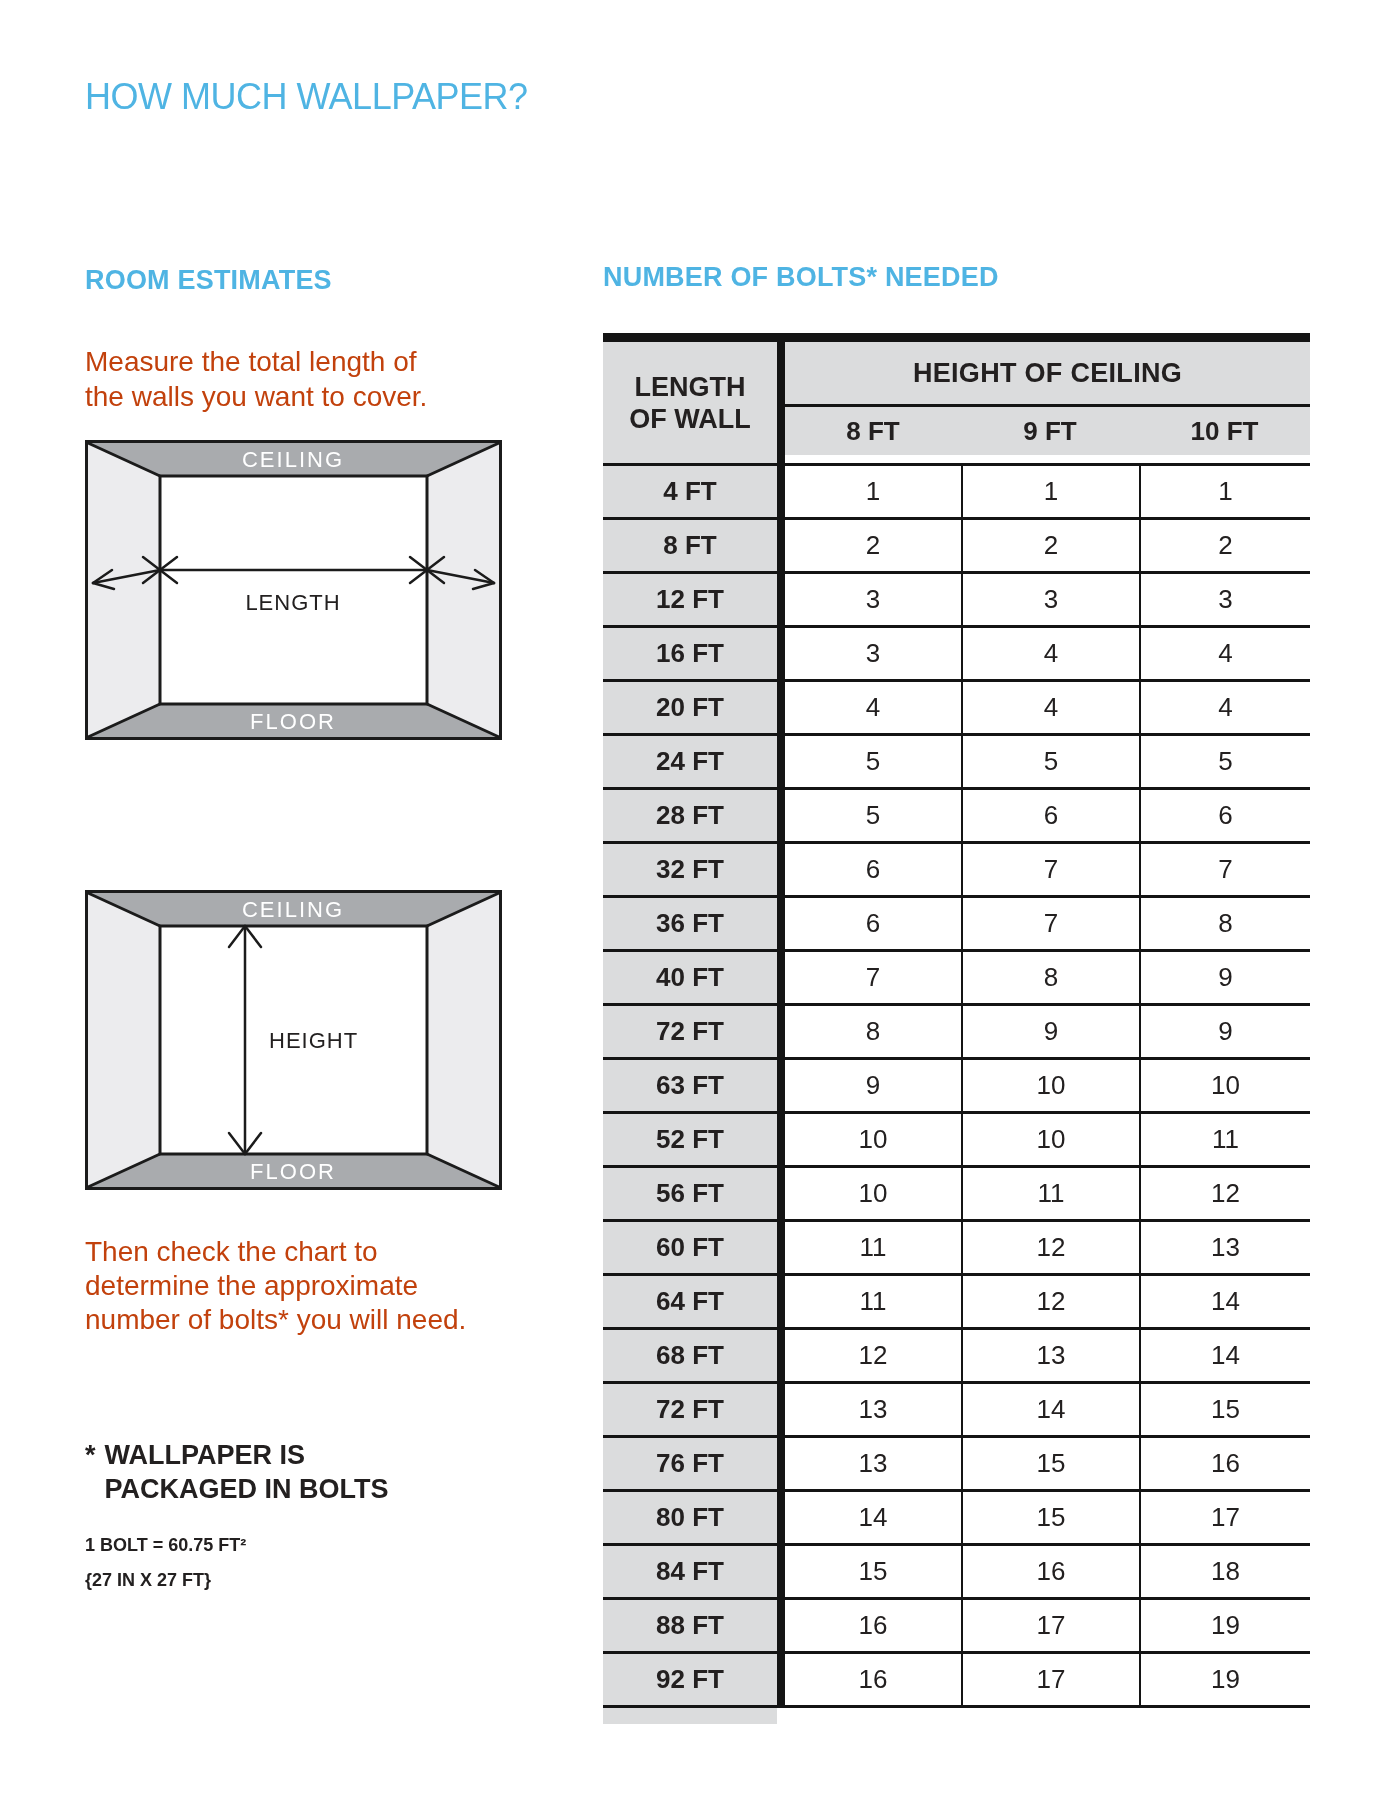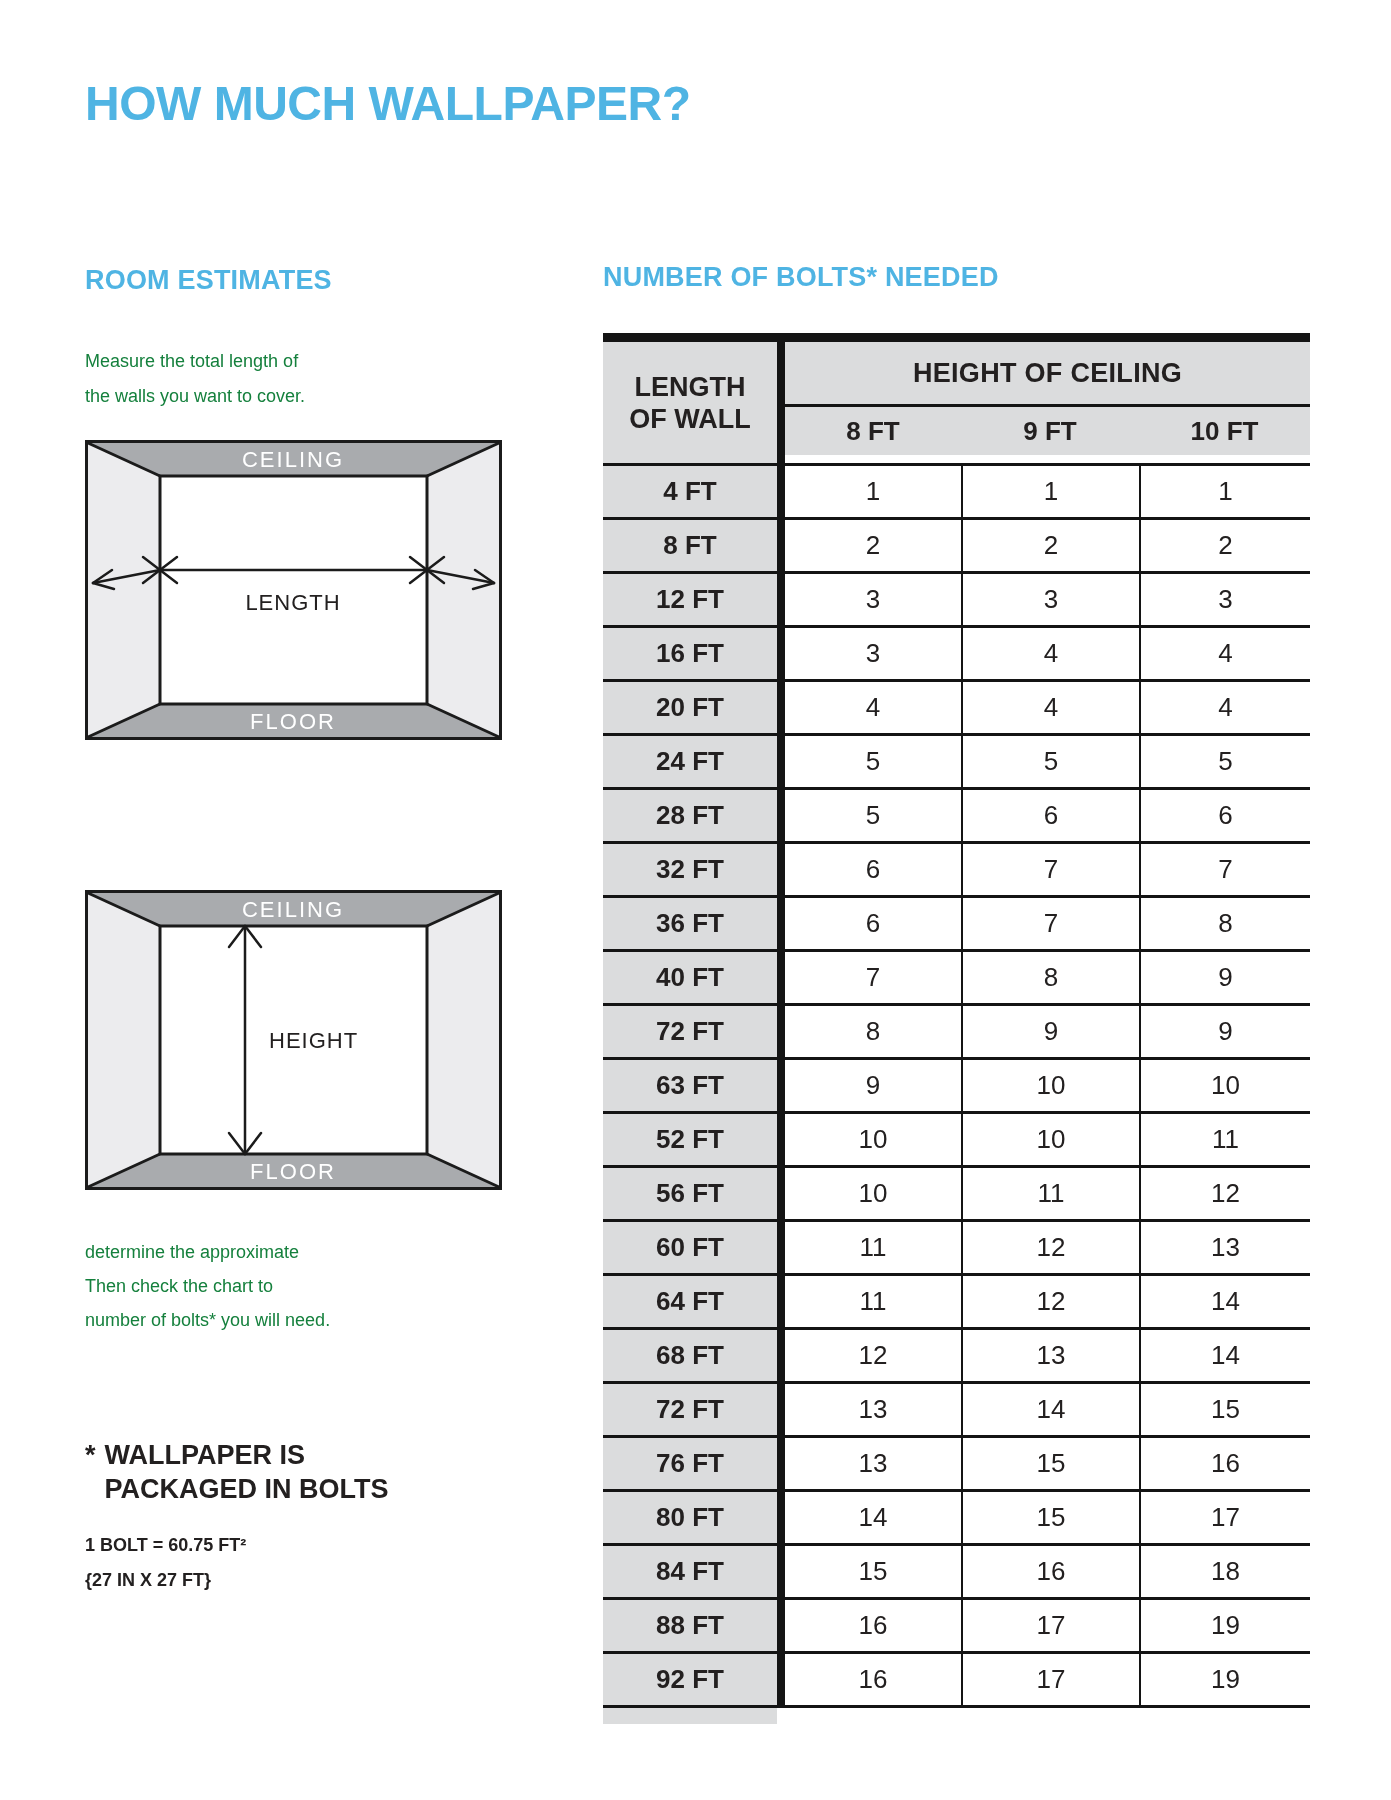--- a/index.html
+++ b/index.html
@@ -1,26 +1,26 @@
 <!DOCTYPE html>
 <html><head>
 <meta charset="utf-8">
 <style>
   html,body { margin:0; padding:0; background:#ffffff; }
   body { font-family:"Liberation Sans", sans-serif; color:#232020; }
   .page { position:relative; width:1391px; height:1800px; background:#ffffff; overflow:hidden; }
 
-  .title { position:absolute; left:85px; top:76px; font-size:48px; font-weight:bold;
+  .title { position:absolute; left:85px; top:76px; font-size:36px; font-weight:normal;
            color:#4FB4E3; letter-spacing:-0.5px; white-space:nowrap; }
 
   .sec-head { position:absolute; font-size:27px; font-weight:bold; color:#4FB4E3; letter-spacing:0.2px; }
   .sec-head.left  { left:85px; top:265px; }
   .sec-head.table { left:603px; top:262px; width:707px; text-align:left; }
 
-  .para { position:absolute; left:85px; font-size:18px; line-height:35px; color:#15803d; }
+  .para { position:absolute; left:85px; font-size:28px; line-height:35px; color:#c2410c; }
   .para.p1 { top:344px; }
   .para.p2 { top:778px; }
   .para.p3 { top:1235px; line-height:34px; }
 
   .diagram { position:absolute; left:85px; }
   .diagram.d1 { top:440px; }
   .diagram.d2 { top:890px; }
   svg text { font-family:"Liberation Sans", sans-serif; }
 
   .footnote { position:absolute; left:85px; top:1438px; font-size:27px; font-weight:bold;
@@ -118,22 +118,22 @@
       <line x1="160" y1="36" x2="160" y2="264"></line>
       <line x1="160" y1="36" x2="144" y2="57"></line>
         <line x1="160" y1="36" x2="176" y2="57"></line>
       <line x1="160" y1="264" x2="144" y2="243"></line>
         <line x1="160" y1="264" x2="176" y2="243"></line>
     </g>
     <text x="184" y="158" text-anchor="start" font-size="22" letter-spacing="1" fill="#232020">HEIGHT</text>
   </svg>
 
   <div class="para p3">
+    <div>Then check the chart to</div>
     <div>determine the approximate</div>
-    <div>Then check the chart to</div>
     <div>number of bolts* you will need.</div>
   </div>
 
   <div class="footnote">
     <span class="star">*</span>
     <span>
       <div>WALLPAPER IS</div>
       <div>PACKAGED IN BOLTS</div>
     </span>
   </div>

